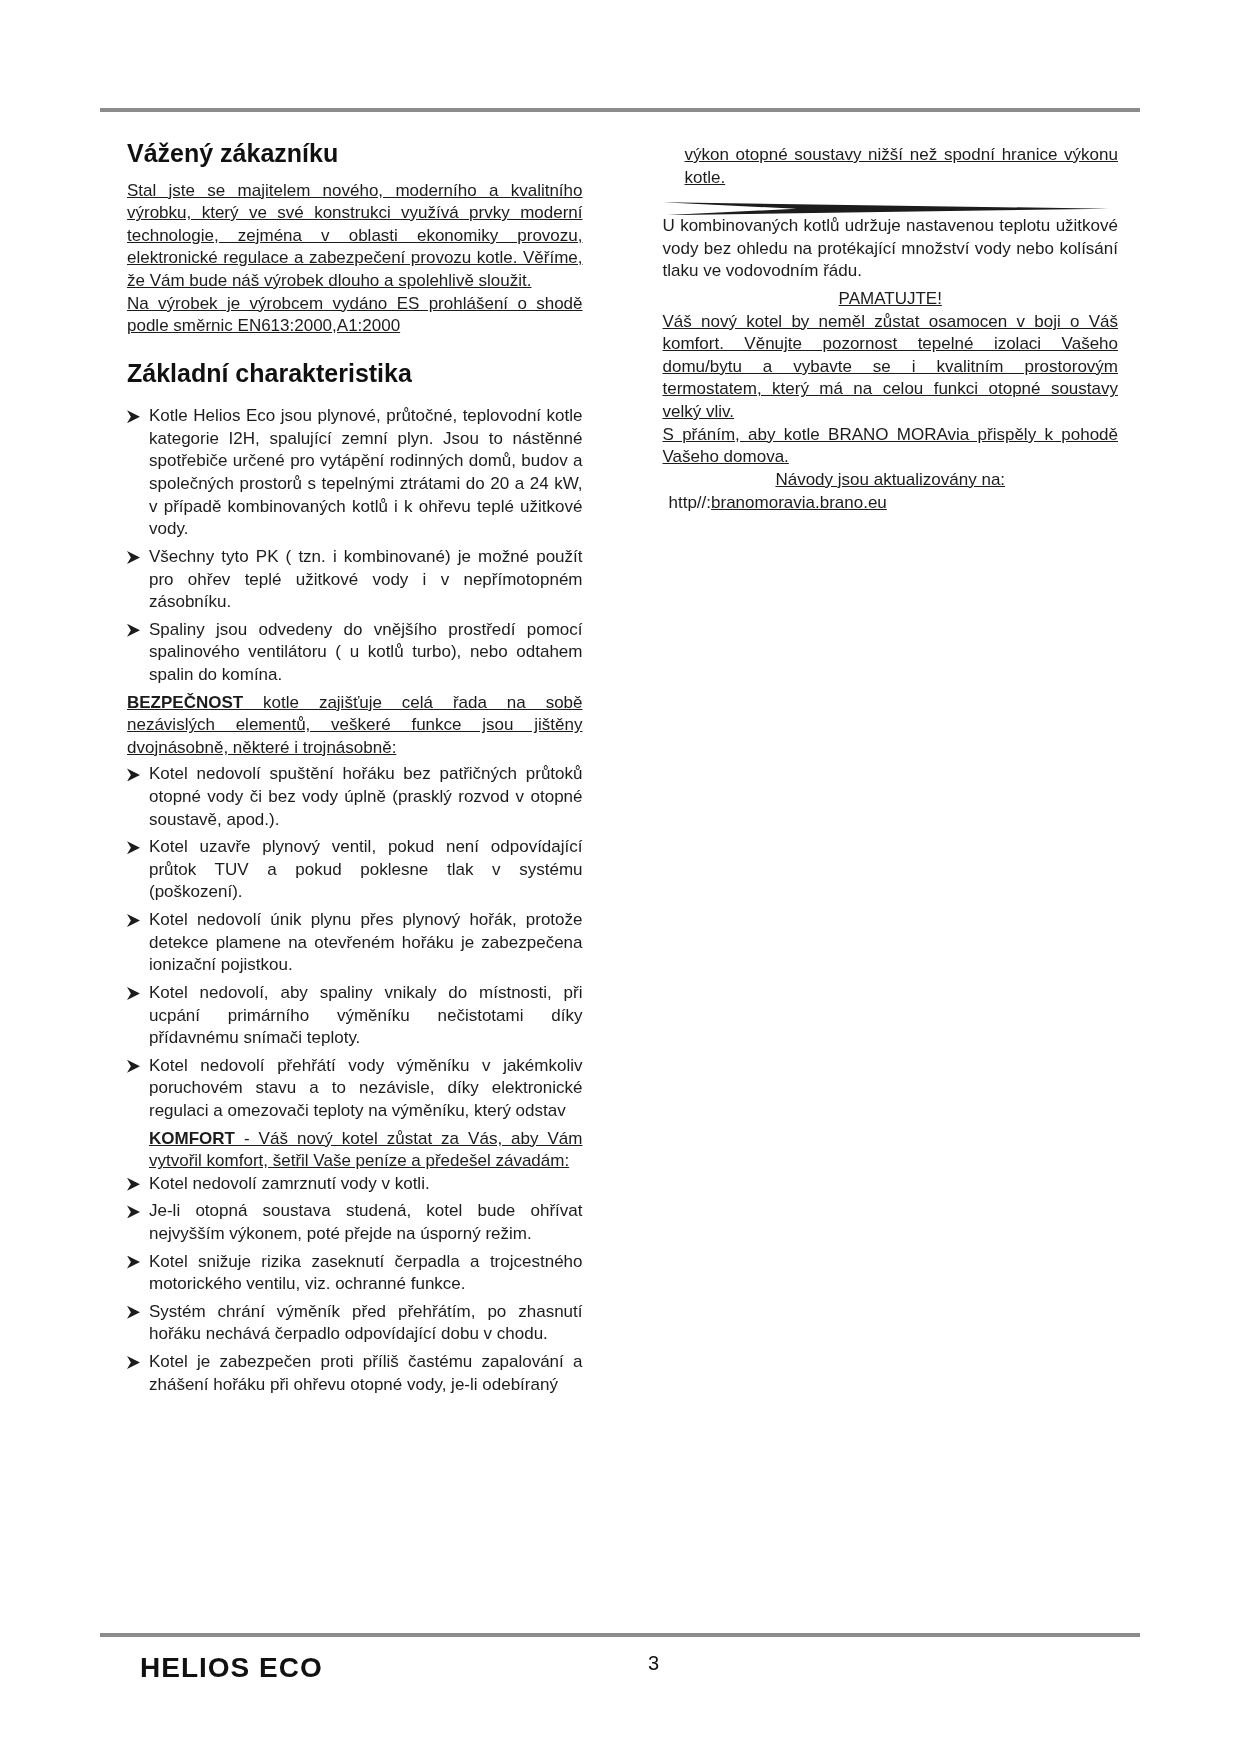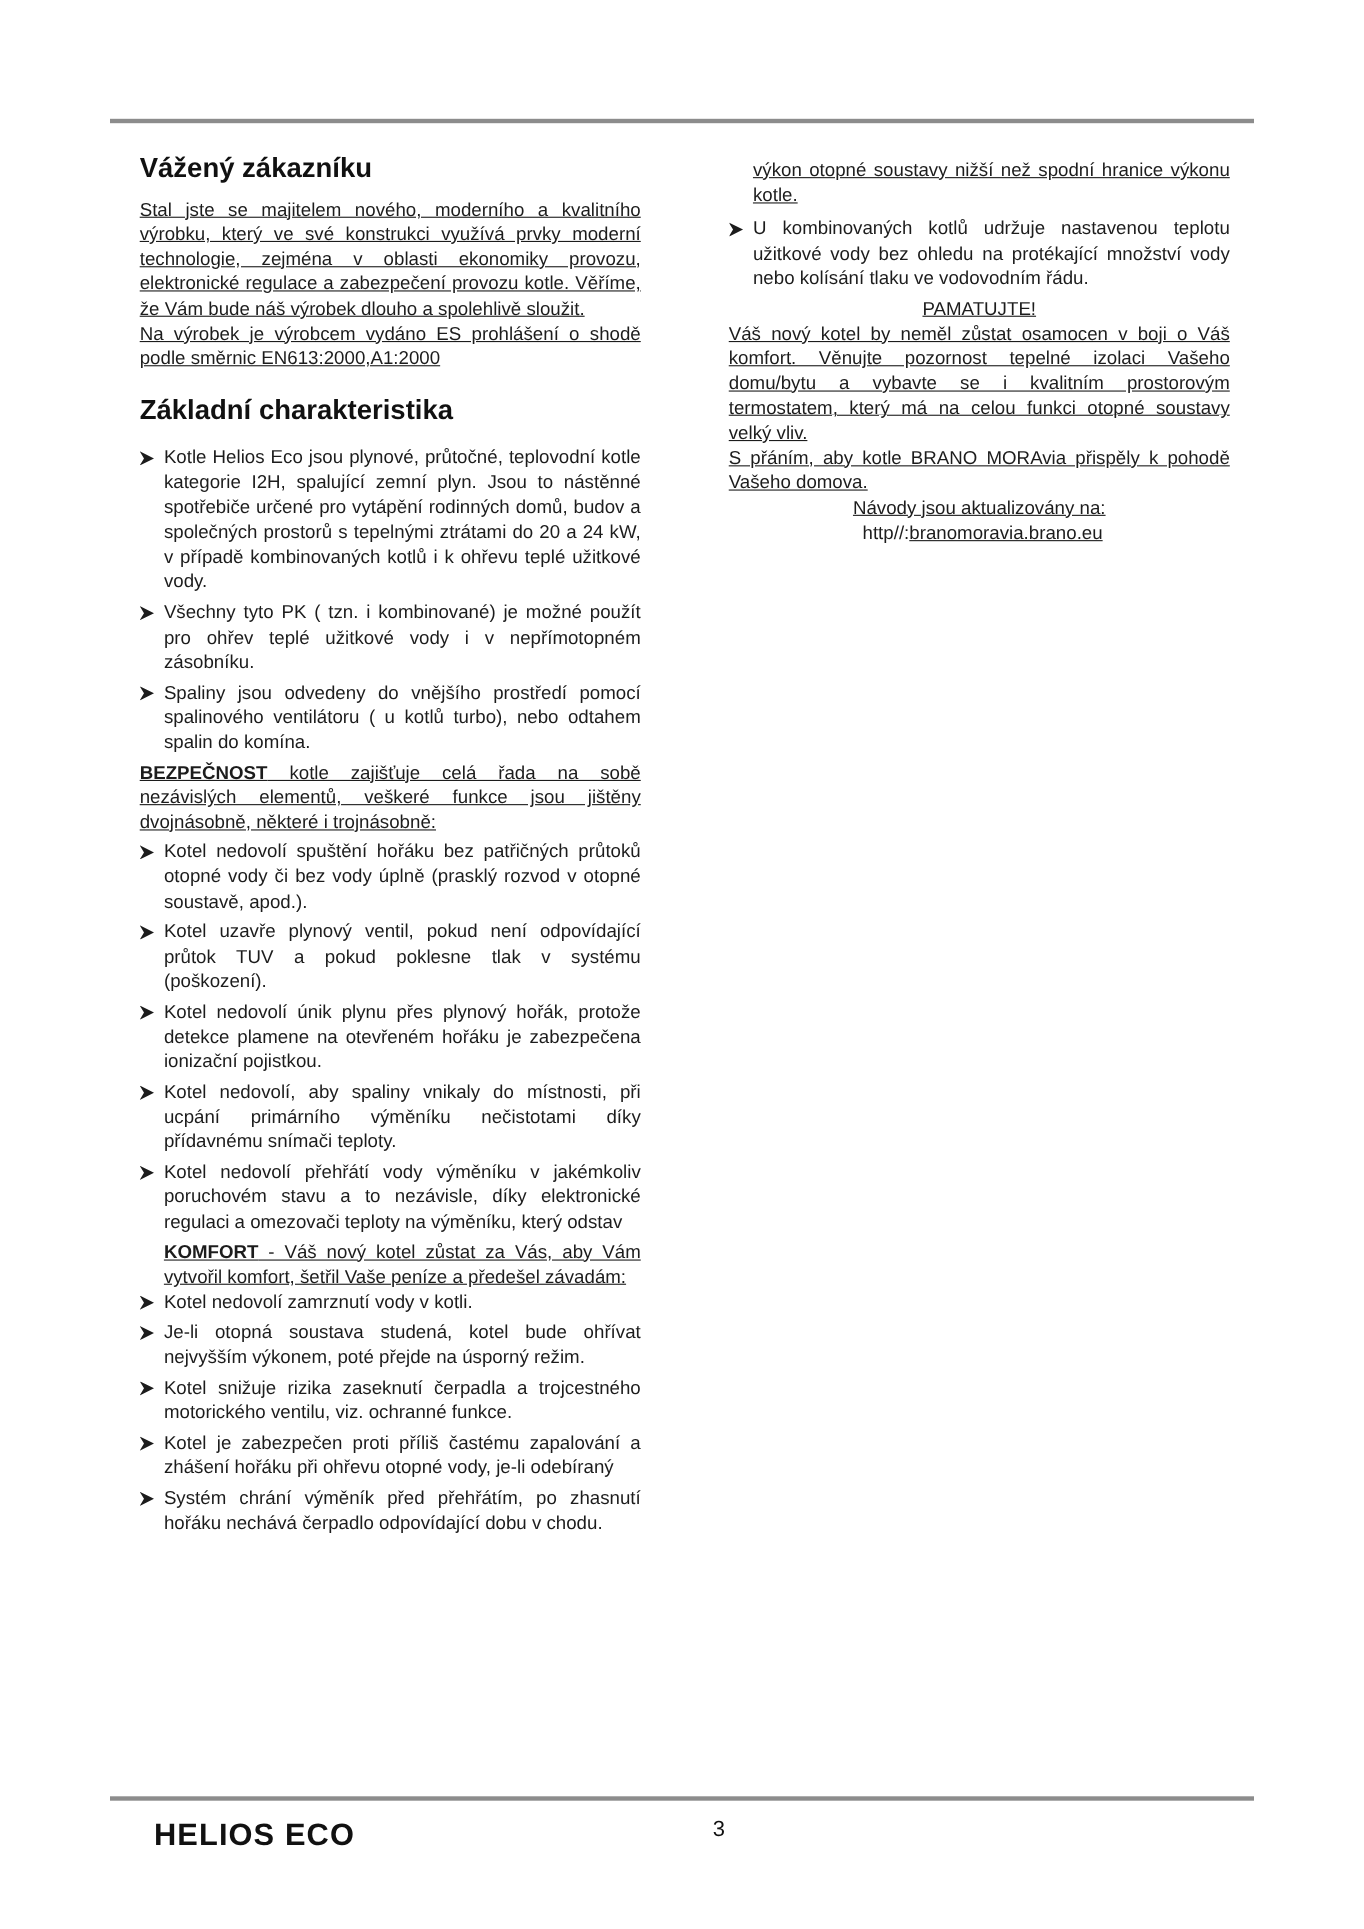--- a/index.html
+++ b/index.html
@@ -43,21 +43,21 @@
     background:#1c1c1c;
     clip-path:polygon(0 0,100% 50%,0 100%,30% 50%);
   }
   .bullet .btext{flex:1 1 auto;margin:0;text-align:justify;}
   .gap-lg{margin-top:52px;}
   .gap-md{margin-top:40px;}
   .gap-sm{margin-top:22px;}
   .lead{font-weight:bold;}
   .bullets{margin:0;}
   .remember-title{margin:26px 0 0 0;text-align:left;}
-  .link-line{margin:0;padding-left:6px;text-align:center;}
+  .link-line{margin:0;padding-left:6px;text-align:left;}
   .link-url{text-decoration:underline;color:#1c1c1c;cursor:pointer;}
   .footer-brand{
     position:absolute;
     top:1652px;
     left:140px;
     font-size:28px;
     font-weight:bold;
     letter-spacing:1px;
     color:#111;
   }
@@ -137,35 +137,35 @@
         <div class="bullet">
           <span class="marker"></span>
           <p class="btext">Je-li otopná soustava studená, kotel bude ohřívat nejvyšším výkonem, poté přejde na úsporný režim.</p>
         </div>
         <div class="bullet">
           <span class="marker"></span>
           <p class="btext">Kotel snižuje rizika zaseknutí čerpadla a trojcestného motorického ventilu, viz. ochranné funkce.</p>
         </div>
         <div class="bullet">
           <span class="marker"></span>
-          <p class="btext">Kotel je zabezpečen proti příliš častému zapalování a zhášení hořáku při ohřevu otopné vody, je-li odebíraný</p>
+          <p class="btext">Systém chrání výměník před přehřátím, po zhasnutí hořáku nechává čerpadlo odpovídající dobu v chodu.</p>
         </div>
         <div class="bullet">
           <span class="marker"></span>
-          <p class="btext">Systém chrání výměník před přehřátím, po zhasnutí hořáku nechává čerpadlo odpovídající dobu v chodu.</p>
+          <p class="btext">Kotel je zabezpečen proti příliš častému zapalování a zhášení hořáku při ohřevu otopné vody, je-li odebíraný</p>
         </div>
       </div>
 
     </div>
 
     <div class="col">
 
       <p class="para indented" style="margin-top:4px;">výkon otopné soustavy nižší než spodní hranice výkonu kotle.</p>
 
-      <div class="bullet" style="margin-top:8px;">
+      <div class="bullet" style="margin-top:8px;flex-direction:column;">
         <span class="marker"></span>
         <p class="btext">U kombinovaných kotlů udržuje nastavenou teplotu užitkové vody bez ohledu na protékající množství vody nebo kolísání tlaku ve vodovodním řádu.</p>
       </div>
 
       <p class="para nojust remember-title">PAMATUJTE!</p>
       <p class="para">Váš nový kotel by neměl zůstat osamocen v boji o Váš komfort. Věnujte pozornost tepelné izolaci Vašeho domu/bytu a vybavte se i kvalitním prostorovým termostatem, který má na celou funkci otopné soustavy velký vliv.</p>
 
       <p class="para gap-lg">S přáním, aby kotle BRANO MORAvia   přispěly k pohodě Vašeho domova.</p>
 
       <p class="para nojust gap-sm">Návody jsou aktualizovány  na:</p>

